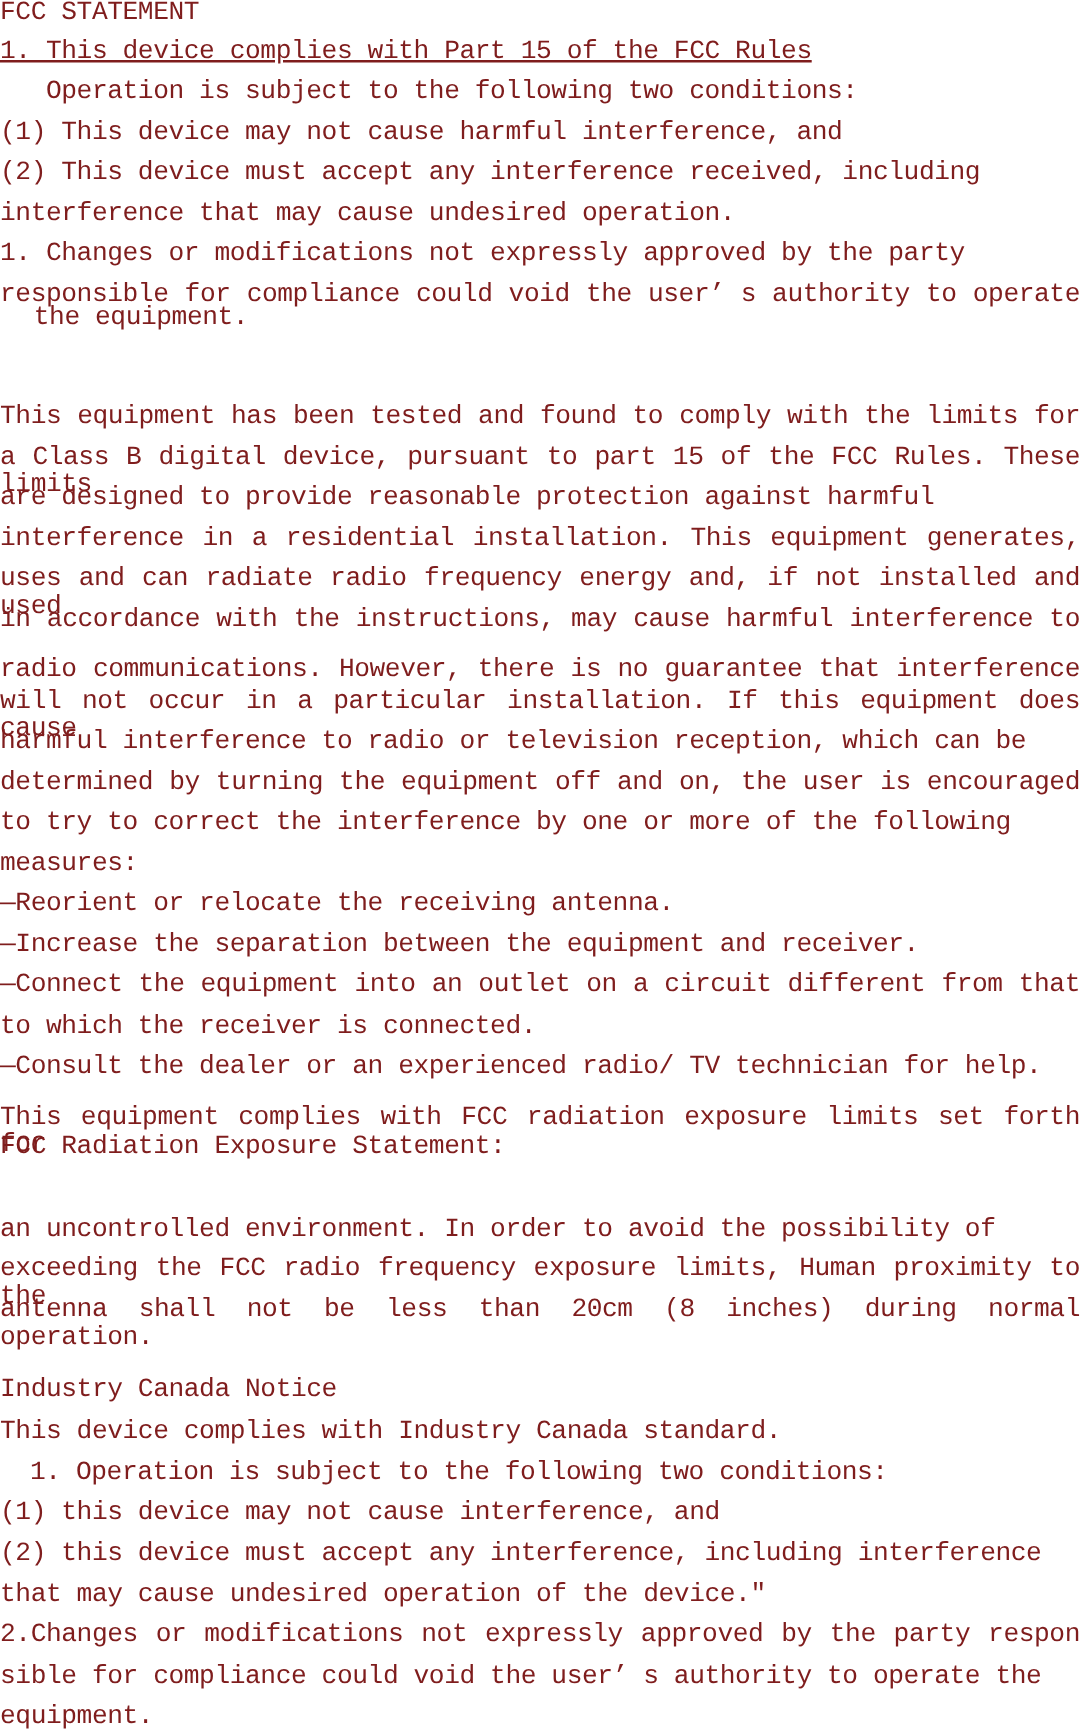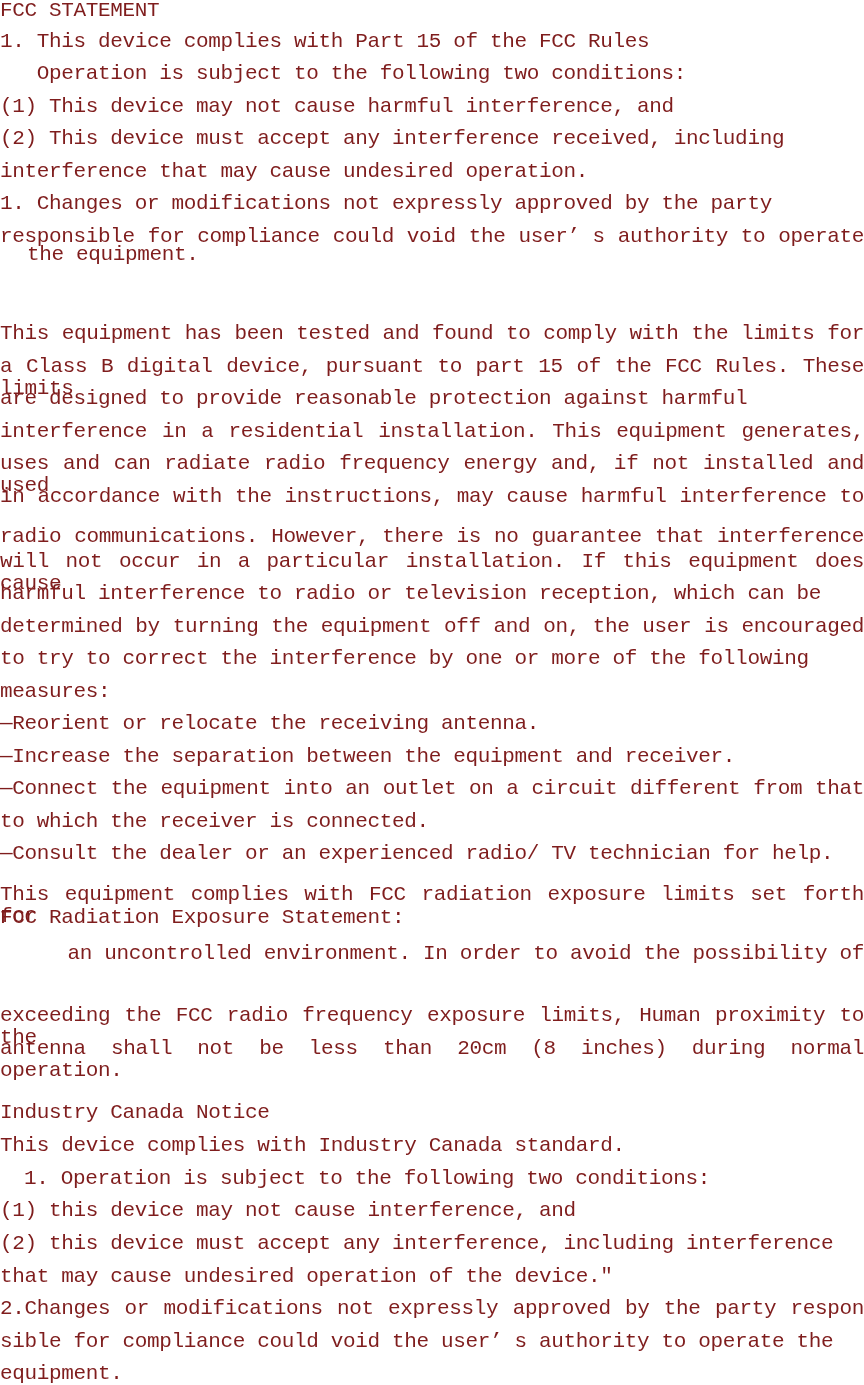--- a/index.html
+++ b/index.html
@@ -12,21 +12,21 @@
     letter-spacing: -0.35px;
   }
   .line.just { text-align: justify; text-align-last: justify; white-space: normal; }
 </style>
 </head>
 <body>
 
 <div class="doc" id="doc">
     <section>
       <div class="line" style="top: 0px;">FCC STATEMENT</div>
-      <div class="line" style="top: 31px;">1. This device complies with Part 15 of the FCC Rules</div>
+      <div class="line" style="top: 31px; text-decoration: underline;">1. This device complies with Part 15 of the FCC Rules</div>
       <div class="line" style="top: 63px;">   Operation is subject to the following two conditions:</div>
       <div class="line" style="top: 96px;">(1) This device may not cause harmful interference, and</div>
       <div class="line" style="top: 128px;">(2) This device must accept any interference received, including</div>
       <div class="line" style="top: 161px;">interference that may cause undesired operation.</div>
       <div class="line" style="top: 193px;">1. Changes or modifications not expressly approved by the party</div>
       <div class="line just" style="top: 226px;">responsible for compliance could void the user’ s authority to operate</div>
       <div class="line" style="top: 244px; padding-left: 27px;">the equipment.</div>
     </section>
     <section>
       <div class="line just" style="top: 323px;">This equipment has been tested and found to comply with the limits for</div>
@@ -43,21 +43,21 @@
       <div class="line" style="top: 681px;">measures:</div>
       <div class="line" style="top: 713px;">—Reorient or relocate the receiving antenna.</div>
       <div class="line" style="top: 746px;">—Increase the separation between the equipment and receiver.</div>
       <div class="line just" style="top: 778px;">—Connect the equipment into an outlet on a circuit different from that</div>
       <div class="line" style="top: 811px;">to which the receiver is connected.</div>
       <div class="line" style="top: 843px;">—Consult the dealer or an experienced radio/ TV technician for help.</div>
     </section>
     <section>
       <div class="line" style="top: 907px;">FCC Radiation Exposure Statement:</div>
       <div class="line just" style="top: 884px;">This equipment complies with FCC radiation exposure limits set forth for</div>
-      <div class="line" style="top: 943px; text-align: right;">an uncontrolled environment. In order to avoid the possibility of</div>
+      <div class="line" style="top: 974px;">an uncontrolled environment. In order to avoid the possibility of</div>
       <div class="line just" style="top: 1005px;">exceeding the FCC radio frequency exposure limits, Human proximity to the</div>
       <div class="line just" style="top: 1038px;">antenna shall not be less than 20cm (8 inches) during normal operation.</div>
     </section>
     <section>
       <div class="line" style="top: 1102px;">Industry Canada Notice</div>
       <div class="line" style="top: 1135px;">This device complies with Industry Canada standard.</div>
       <div class="line" style="top: 1168px; padding-left: 24px;">1. Operation is subject to the following two conditions:</div>
       <div class="line" style="top: 1200px;">(1) this device may not cause interference, and</div>
       <div class="line" style="top: 1233px;">(2) this device must accept any interference, including interference</div>
       <div class="line" style="top: 1266px;">that may cause undesired operation of the device.″</div>

